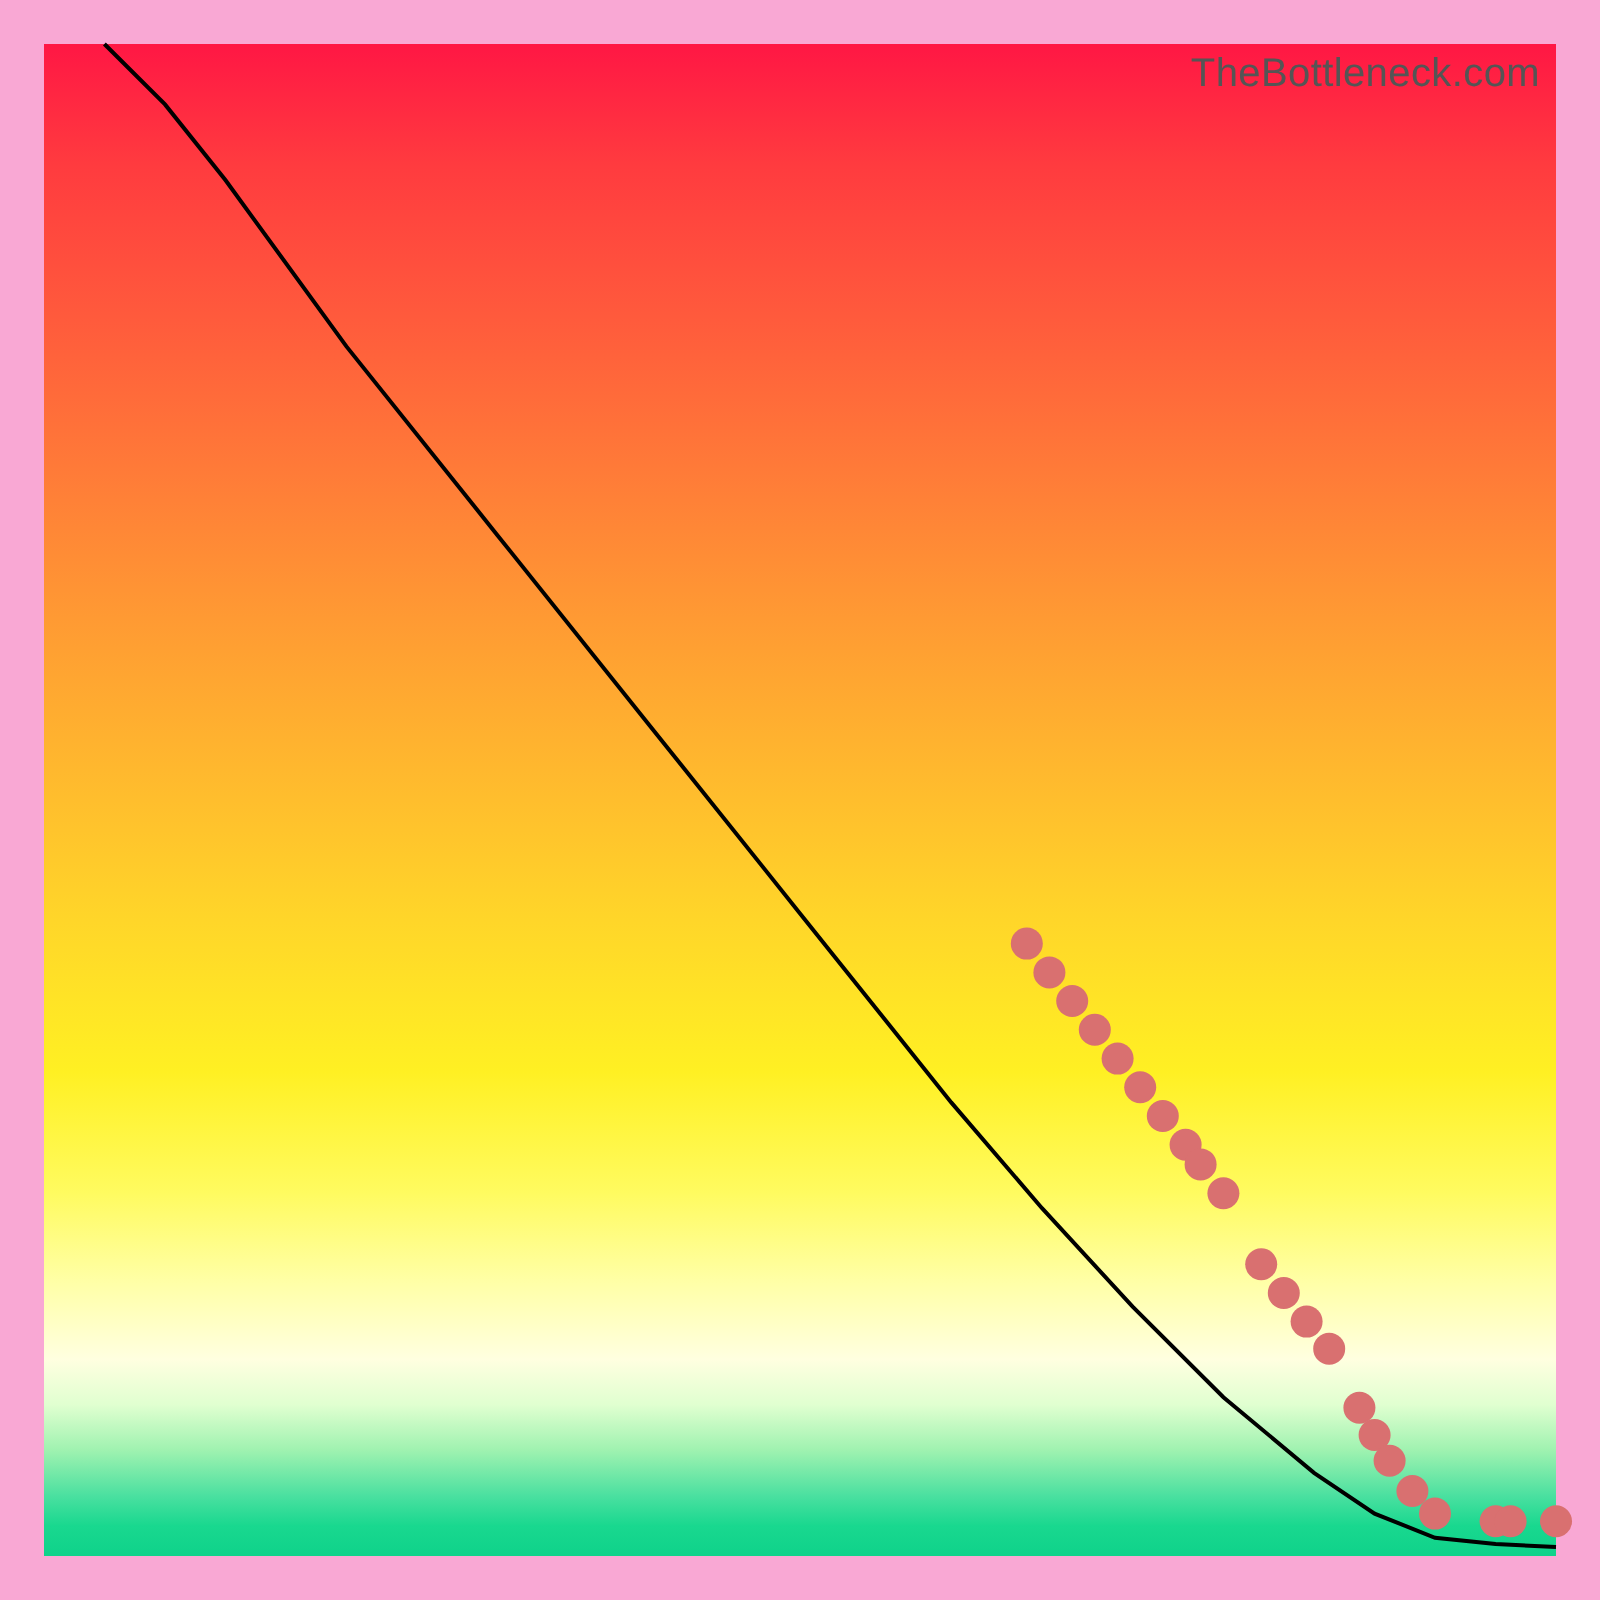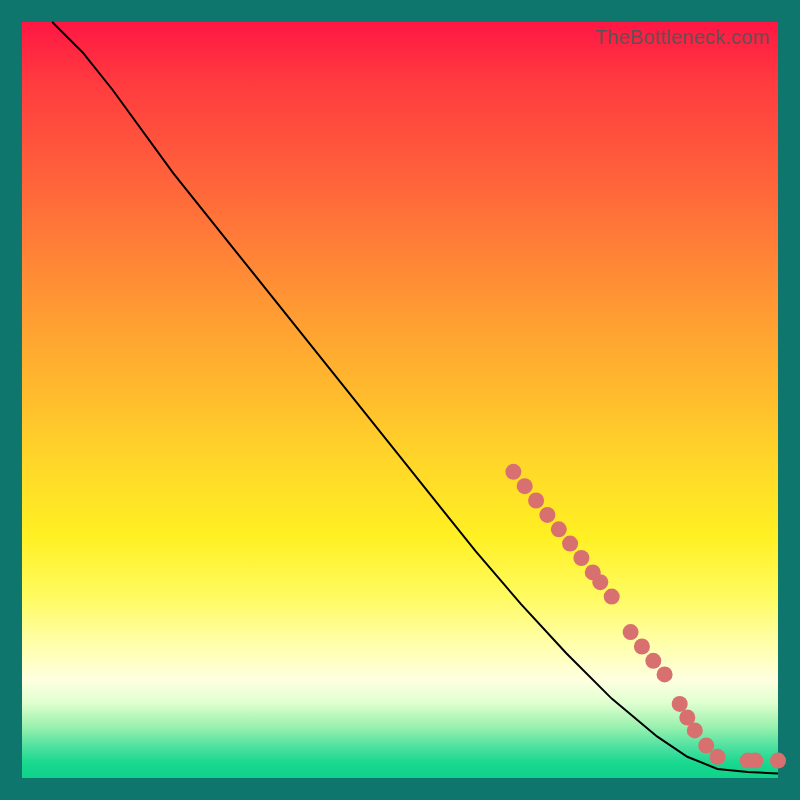--- a/index.html
+++ b/index.html
@@ -8,21 +8,21 @@
     width: 800px;
     height: 800px;
     background: #000;
     overflow: hidden;
     font-family: Arial, Helvetica, sans-serif;
   }
   .frame {
     position: relative;
     width: 800px;
     height: 800px;
-    background: #0f766e;
+    background: #f9a8d4;
   }
   .plot {
     position: absolute;
     left: 22px;
     top: 22px;
     width: 756px;
     height: 756px;
     
     background: linear-gradient(to bottom,
       #ff1744 0%,

